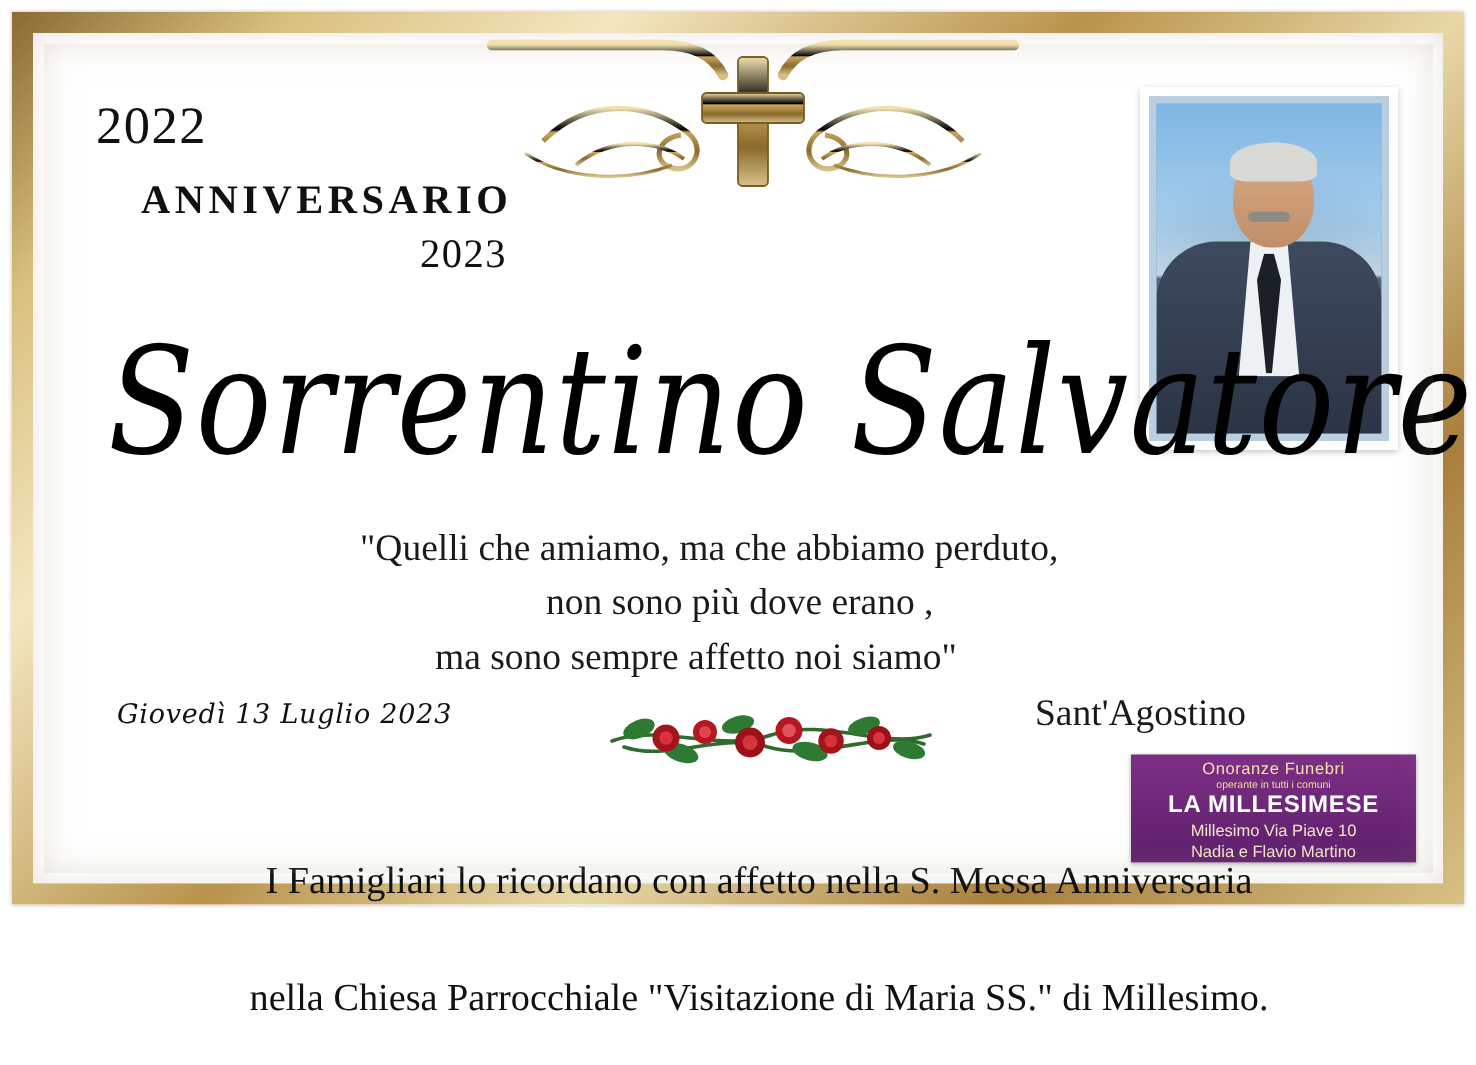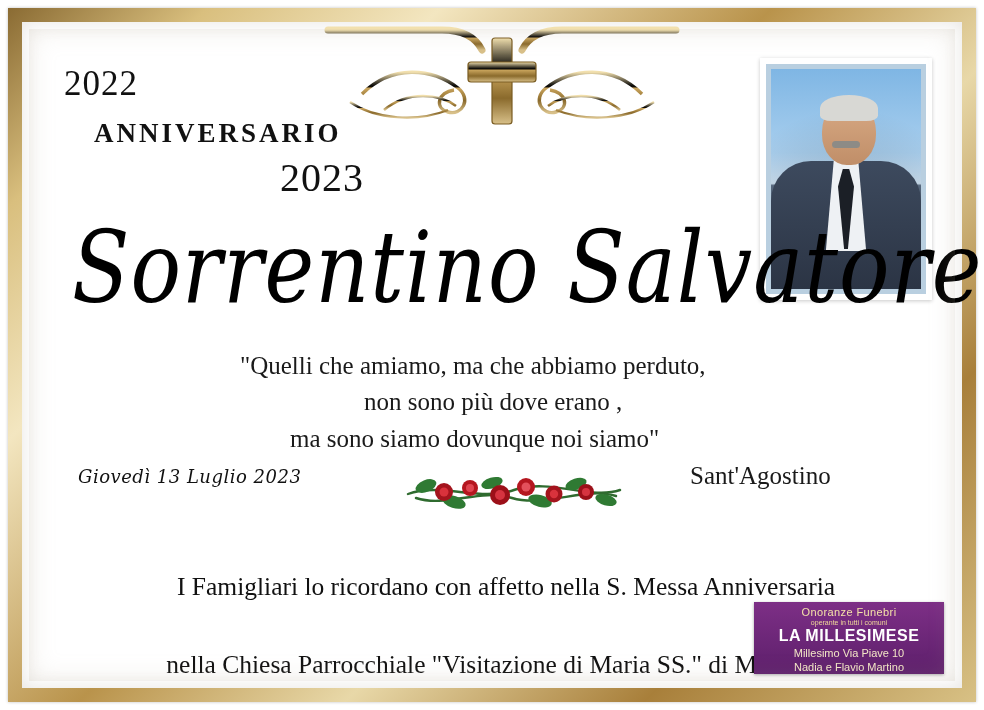--- a/index.html
+++ b/index.html
@@ -13,21 +13,21 @@
     overflow: hidden;
     font-family: "Liberation Serif", serif;
   }
 
   
   .card {
     position: absolute;
     left: 8px;
     top: 8px;
     width: 968px;
-    height: 694px;
+    height: 595px;
     background:
       linear-gradient(135deg,#8a6b33 0%, #d9bf7e 12%, #f3e6c0 26%, #b9934b 46%,
                       #e8d8a8 62%, #a87f3a 80%, #d8c185 100%);
     box-shadow: 0 0 3px rgba(0,0,0,.25);
   }
   .card-inner {
     position: absolute;
     left: 14px;
     top: 14px;
     right: 14px;
@@ -74,21 +74,21 @@
     letter-spacing: 3px;
     color: #111;
     font-variant: small-caps;
     font-weight: 700;
   }
   .year-bottom {
     position: absolute;
     left: 258px;
     top: 132px;
     font-family: "Liberation Serif", serif;
-    font-size: 40px;
+    font-size: 27px;
     color: #111;
     letter-spacing: 1px;
   }
 
   
   .portrait-wrap {
     position: absolute;
     right: 30px;
     top: 36px;
     width: 160px;
@@ -345,21 +345,21 @@
           <div class="ph-mous"></div>
         </div>
       </div>
     </div>
 
     <div class="name">Sorrentino Salvatore</div>
 
     <div class="quote">
       <div class="l1">"Quelli che amiamo, ma che abbiamo perduto,</div>
       <div class="l2">non sono più dove erano ,</div>
-      <div class="l3">ma sono siamo dovunque noi siamo"</div>
+      <div class="l3">ma sono sempre affetto noi siamo"</div>
     </div>
     <div class="author">Sant'Agostino</div>
 
     <div class="date-line">Giovedì 13 Luglio 2023</div>
 
     <div class="roses">
       <svg width="228" height="46" viewBox="0 0 228 46" xmlns="http://www.w3.org/2000/svg">
         <g stroke="#2f6b2f" stroke-width="2.4" fill="none" stroke-linecap="round">
           <path d="M8 26 C40 14, 80 34, 114 22 C150 10, 190 32, 220 22"></path>
           <path d="M16 30 C46 40, 80 20, 112 30 C146 40, 186 18, 216 28"></path>

